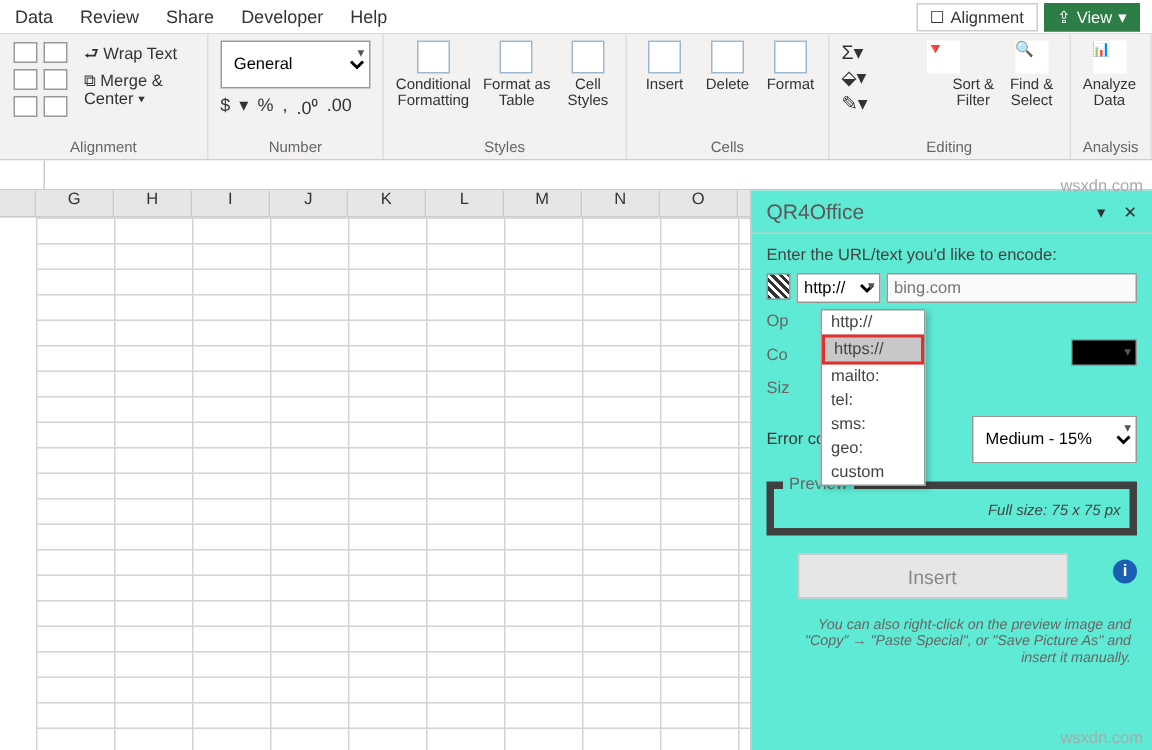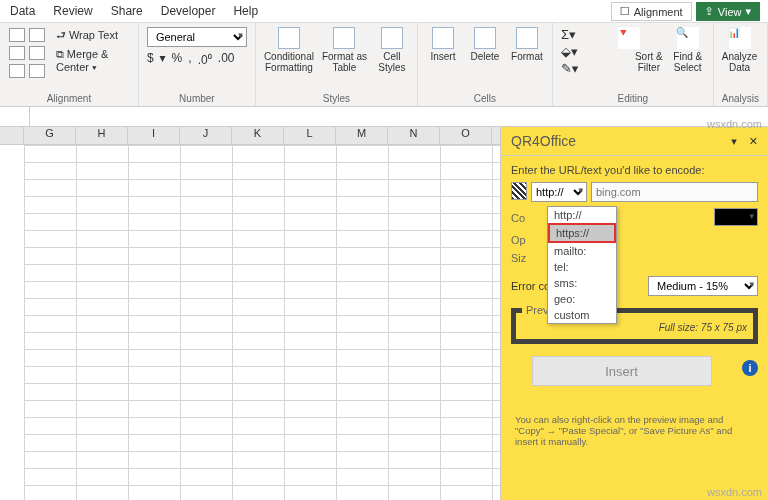--- a/index.html
+++ b/index.html
@@ -18,37 +18,37 @@
 .btn-small { width:16px; height:14px; border:1px solid #999; background:#fff; display:inline-block; margin:1px;}
 .formula-bar { display:flex; border-bottom:1px solid #ccc; height:20px; background:#fff;}
 .fx { width:30px; border-right:1px solid #ccc; text-align:center; color:#666; font-style:italic;}
 .main { display:flex; height:374px;}
 .sheet { flex:1; overflow:hidden; position:relative;}
 .colhead { display:flex; background:#e6e6e6; border-bottom:1px solid #ccc; height:18px;}
 .rowhead { width:24px; background:#e6e6e6; border-right:1px solid #ccc; text-align:center; font-size:10px;}
 .grid { position:absolute; top:18px; left:24px; right:0; bottom:0;}
 .gline-v, .gline-h { position:absolute; background:#d4d4d4;}
 .ch { width:52px; text-align:center; font-size:11px; border-right:1px solid #ccc;}
-.pane { width:268px; border-left:1px solid #ccc; background:#fde047; display:flex; flex-direction:column; font-size:11px;}
+.pane { width:268px; border-left:1px solid #ccc; background:#5eead4; display:flex; flex-direction:column; font-size:11px;}
 .pane-head { display:flex; justify-content:space-between; align-items:center; padding:6px 10px; border-bottom:1px solid #ccc;}
 .pane-title { font-size:14px; color:#595959;}
 .pane-body { padding:8px 10px; color:#444; position:relative;}
 .url-row { display:flex; gap:4px; margin:6px 0;}
 .proto { border:1px solid #999; width:56px; height:20px; font-size:11px; background:#fff;}
 .url-input { flex:1; border:1px solid #999; height:20px; padding:0 4px; font-size:11px; background:#fafafa;}
 .dropdown { position:absolute; top:50px; left:46px; width:70px; border:1px solid #999; background:#fff; box-shadow:2px 2px 4px rgba(0,0,0,0.2); z-index:5;}
 .dropdown div { padding:2px 6px; font-size:11px;}
 .dd-sel { border:2px solid #e03030; background:#c8c8c8;}
 .opt-row { display:flex; justify-content:space-between; align-items:center; margin:6px 0; font-size:11px; color:#666;}
-.sel { border:1px solid #999; height:20px; font-size:11px; padding:0 4px; background:#fff;}
+.sel { border:1px solid #999; height:32px; font-size:11px; padding:0 4px; background:#fff;}
 .colorbox { width:44px; height:18px; border:1px solid #999; background:#000; display:inline-block;}
 .colorbox.white { background:#fff;}
 .insert-btn { width:180px; height:30px; margin:12px auto 6px auto; background:#e6e6e6; border:1px solid #ccc; display:flex; align-items:center; justify-content:center; font-size:13px; color:#888;}
 .preview-box { border:5px solid #404040; padding:6px; margin-top:8px;}
-.footer-note { font-size:9.5px; text-align:left; color:#666; padding:6px 4px;margin-top:16px;}
+.footer-note { font-size:9.5px; font-style:italic; text-align:right; color:#666; padding:6px 4px;}
 .watermark { font-size:11px; color:#aaa;}
 .watermark1 { position:absolute; top:118px; right:6px; }
 .watermark2 { position:absolute; bottom:2px; right:6px; }
 .info-ico { width:16px; height:16px; border-radius:50%; background:#1a5fb4; color:#fff; text-align:center; line-height:16px; font-weight:bold; font-size:11px; display:inline-block;}
 .small-icons { display:flex; flex-direction:column; gap:2px;}
 .ctrls { display:flex; gap:2px; flex-wrap:wrap; width:52px;}
 .selwrap { position:relative; display:inline-block;}
 .selwrap::after { content:"▾"; position:absolute; right:4px; top:3px; font-size:9px; color:#555; pointer-events:none;}
 legend { font-size:11px; color:#666; padding:0 4px;}
 fieldset { border:1px solid #ccc; padding-top:4px;}
@@ -239,26 +239,26 @@
         <div>http://</div>
         <div class="dd-sel">https://</div>
         <div>mailto:</div>
         <div>tel:</div>
         <div>sms:</div>
         <div>geo:</div>
         <div>custom</div>
       </div>
 
       <div class="opt-row">
+          <span>Op</span>
+          <span></span>
+        </div>
+      <div class="opt-row">
           <span>Co</span>
           <span class="selwrap"><span class="colorbox"></span></span>
-        </div>
-      <div class="opt-row">
-          <span>Op</span>
-          <span></span>
         </div>
       <div class="opt-row">
           <span>Siz</span>
           <span></span>
         </div>
 
       <div class="opt-row" style="margin-top:12px; color:#333;">
         <span>Error correction:</span>
         <span class="selwrap"><select class="sel" style="width:110px;margin-left:12px;"><option>Medium - 15%</option></select></span>
       </div>

